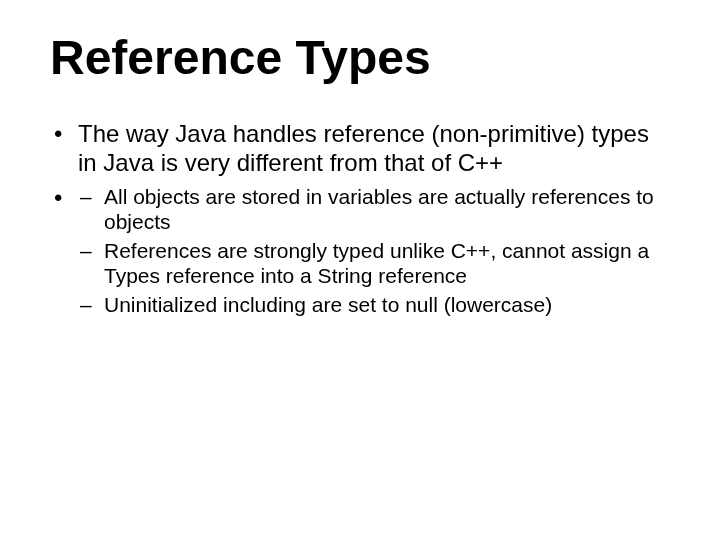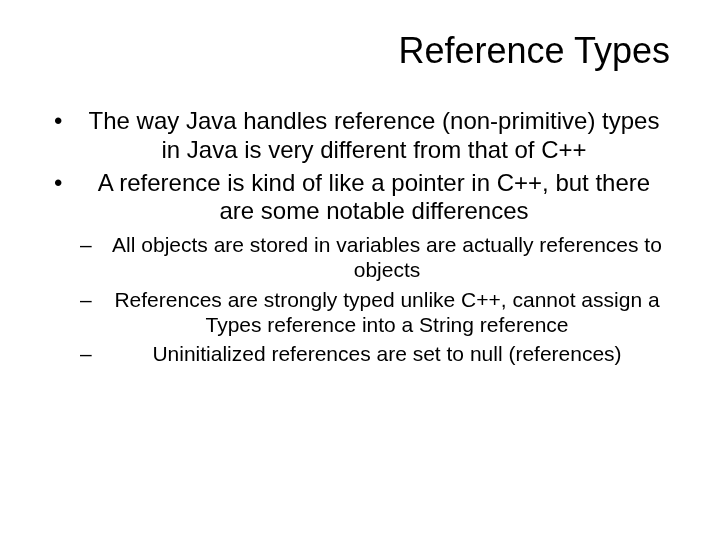--- a/index.html
+++ b/index.html
@@ -11,37 +11,36 @@
     font-family: Arial, Helvetica, sans-serif;
     color: #000000;
   }
   .slide {
     box-sizing: border-box;
     width: 720px;
     height: 540px;
     padding: 20px 50px 40px 50px;
   }
   .title {
-    text-align: right;
-    font-size: 36px;
-    font-weight: 400;
+    text-align: left;
+    font-size: 48px;
+    font-weight: 700;
     margin: 10px 0 35px 0;
   }
   ul.level1 {
     list-style: none;
     padding: 0;
     margin: 0;
     font-size: 24px;
     line-height: 1.2;
   }
   ul.level1 > li {
     position: relative;
     padding-left: 28px;
     margin-bottom: 4px;
-    text-align: center;
   }
   ul.level1 > li::before {
     content: "•";
     position: absolute;
     left: 4px;
     top: 0;
     font-size: 24px;
   }
   ul.level2 {
     list-style: none;
@@ -64,21 +63,20 @@
   }
 </style>
 </head>
 <body>
 
 <div class="slide">
   <div class="title">Reference Types</div>
   <ul class="level1">
     <li><span>The way Java handles reference (non-primitive) types in Java is very different from that of C++</span></li>
     <li>
-      <span>A reference is kind of like a pointer in C++, but there are some notable differences</span>
       <ul class="level2">
         <li><span>All objects are stored in variables are actually references to objects</span></li>
         <li><span>References are strongly typed unlike C++, cannot assign a Types reference into a String reference</span></li>
-        <li><span>Uninitialized references are set to null (references)</span></li>
+        <li><span>Uninitialized including are set to null (lowercase)</span></li>
       </ul>
     </li>
   </ul>
 </div>
 
 </body></html>

